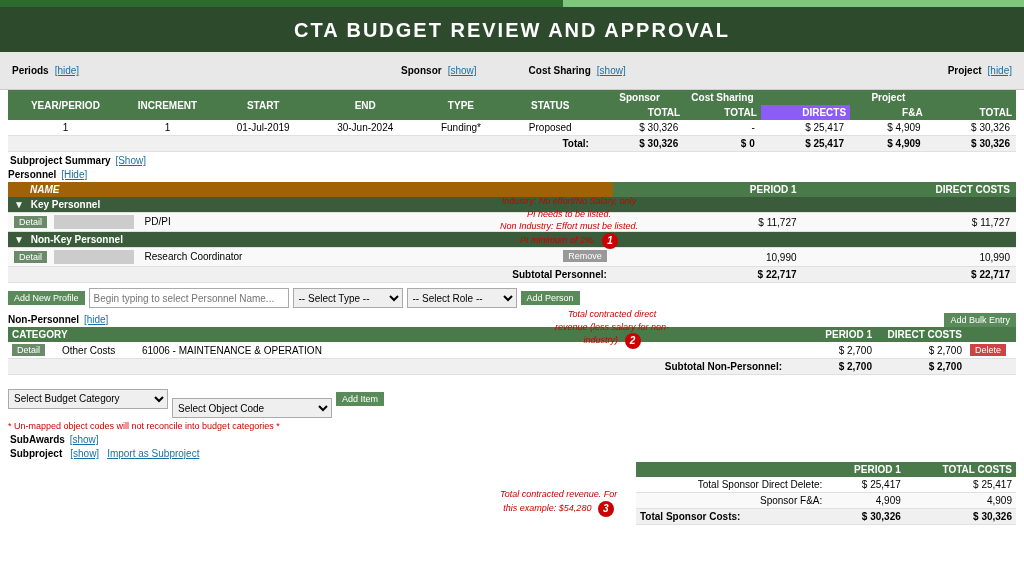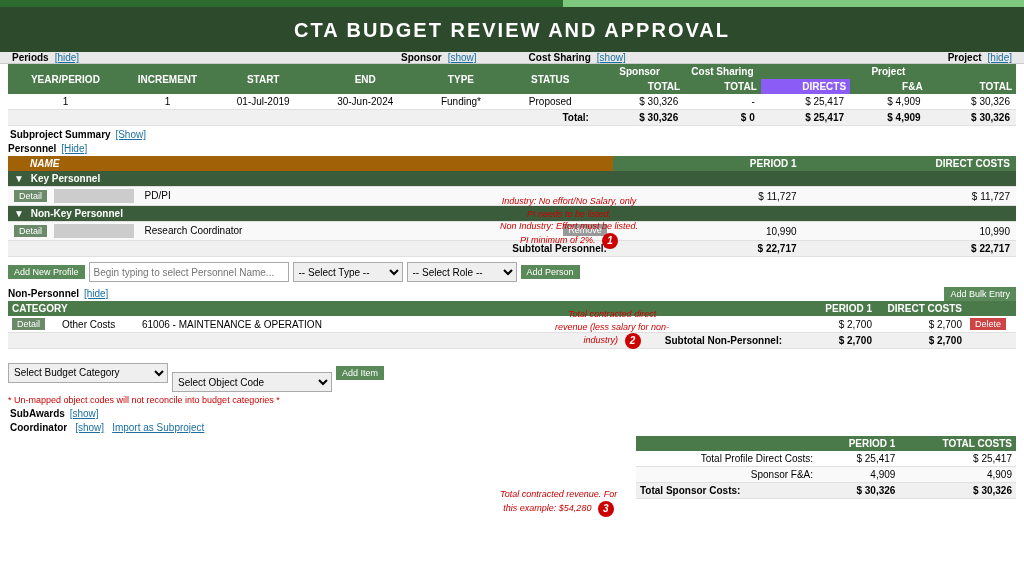--- a/index.html
+++ b/index.html
@@ -17,21 +17,21 @@
 <body>
 
 <div class="wrapper">
 
   <div style="height:7px; background: linear-gradient(to right, #2d6a2d 55%, #7dc87d 45%);"></div>
 
   <div style="background:#2d4a2d; padding:12px 0 10px; text-align:center;">
     <h1 style="color:#fff; font-size:20px; font-weight:bold; letter-spacing:2px;">CTA BUDGET REVIEW AND APPROVAL</h1>
   </div>
 
-  <div style="background:#e8e8e8; display:flex; align-items:center; padding:0 12px; font-size:10px; gap:6px; border-bottom:1px solid #ccc;">
+  <div style="background:#e8e8e8; display:flex; align-items:center; padding:13px 12px; font-size:10px; gap:6px; border-bottom:1px solid #ccc;">
     <span style="font-weight:bold;">Periods</span>
     <span class="link" style="color:#1a6fa0;cursor:pointer;text-decoration:underline;">[hide]</span>
     <span style="flex:1;"></span>
     <span style="font-weight:bold;">Sponsor</span>
     <span class="link" style="color:#1a6fa0;cursor:pointer;text-decoration:underline;">[show]</span>
     <span style="margin:0 20px;"></span>
     <span style="font-weight:bold;">Cost Sharing</span>
     <span class="link" style="color:#1a6fa0;cursor:pointer;text-decoration:underline;">[show]</span>
     <span style="flex:1;"></span>
     <span style="font-weight:bold;">Project</span>
@@ -239,37 +239,37 @@
     </div>
     <div style="color:#cc0000;font-size:9px;padding:1px 0;">* Un-mapped object codes will not reconcile into budget categories *</div>
   </div>
 
   <div style="padding:2px 10px;font-size:10px;font-weight:bold;">
     <span>SubAwards</span>
     <span class="link" style="color:#1a6fa0;cursor:pointer;text-decoration:underline;font-weight:normal;margin-left:2px;">[show]</span>
   </div>
 
   <div style="padding:1px 10px;font-size:10px;font-weight:bold;display:flex;gap:8px;align-items:center;">
-    <span>Coordinator</span>
+    <span>Subproject</span>
     <span class="link" style="color:#1a6fa0;cursor:pointer;text-decoration:underline;font-weight:normal;">[show]</span>
     <span class="link" style="color:#1a6fa0;cursor:pointer;text-decoration:underline;font-weight:normal;">Import as Subproject</span>
   </div>
 
   <div style="padding:2px 8px; display:flex; justify-content:flex-end;">
     <table style="border-collapse:collapse;font-size:10px;width:380px;">
       <thead>
         <tr>
           <th style="background:#4a7a4a;color:#fff;padding:2px 4px;text-align:left;"></th>
           <th style="background:#4a7a4a;color:#fff;padding:2px 4px;text-align:right;">PERIOD 1</th>
           <th style="background:#4a7a4a;color:#fff;padding:2px 4px;text-align:right;">TOTAL COSTS</th>
         </tr>
       </thead>
       <tbody>
         <tr>
-          <td style="text-align:right;padding:2px 4px;">Total Profile Direct Costs:</td>
+          <td style="text-align:right;padding:2px 4px;">Total Sponsor Direct Delete:</td>
           <td style="text-align:right;padding:2px 4px;">$ 25,417</td>
           <td style="text-align:right;padding:2px 4px;">$ 25,417</td>
         </tr>
         <tr>
           <td style="text-align:right;padding:2px 4px;">Sponsor F&amp;A:</td>
           <td style="text-align:right;padding:2px 4px;">4,909</td>
           <td style="text-align:right;padding:2px 4px;">4,909</td>
         </tr>
         <tr style="background:#f0f0f0;font-weight:bold;">
           <td style="text-align:left;padding:2px 4px;">Total Sponsor Costs:</td>

